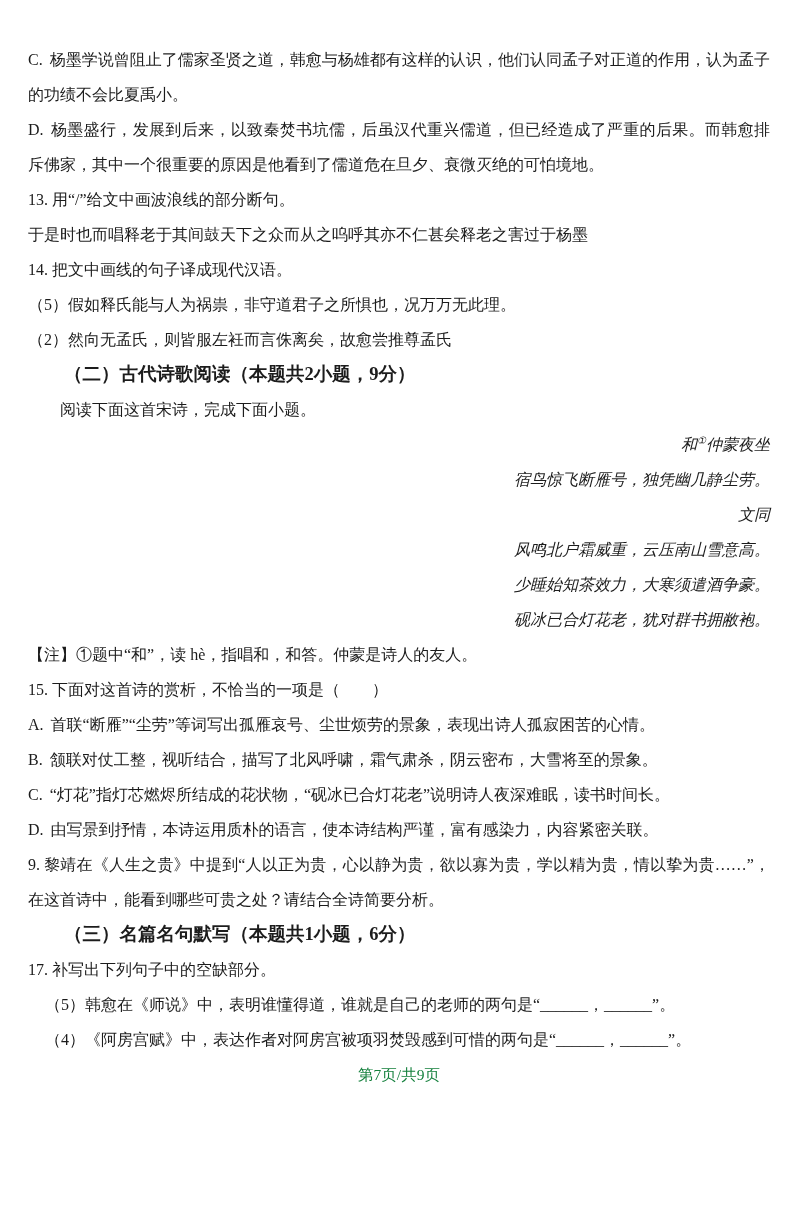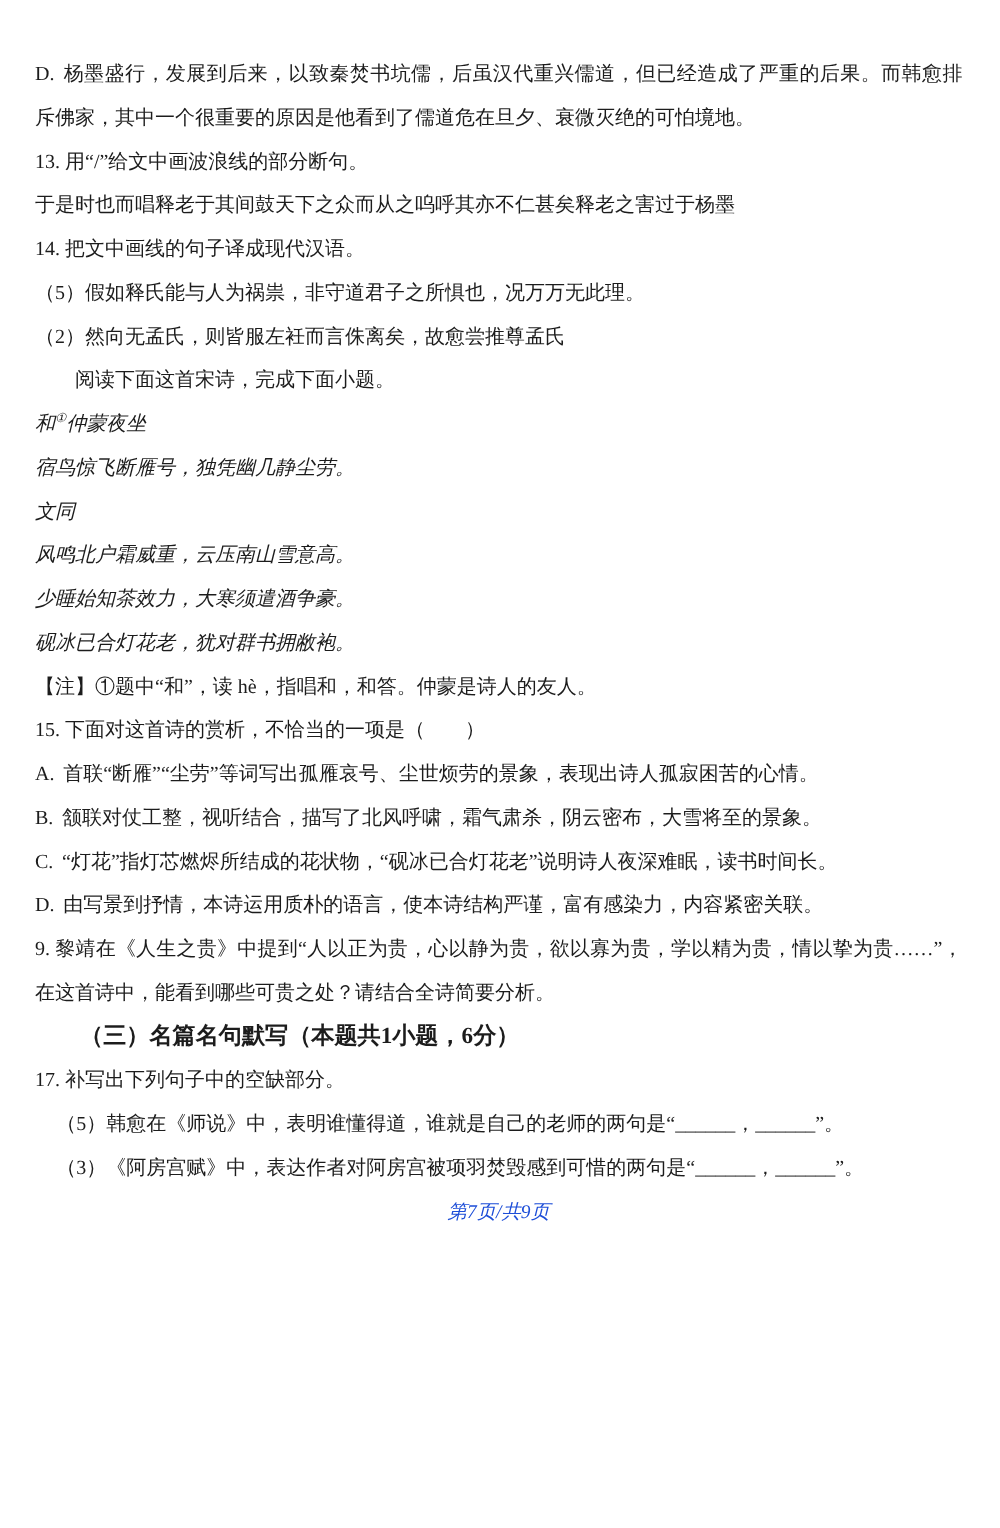--- a/index.html
+++ b/index.html
@@ -19,48 +19,49 @@
   p { margin: 0; text-align: justify; }
   .opt-label { margin-right: 7px; }
   .section-heading {
     font-weight: bold;
     font-size: 18.5px;
     text-indent: 36px;
     text-align: left;
   }
   .intro { text-indent: 32px; }
   .poem-block { text-align: center; font-style: italic; }
-  .poem-block p { text-align: left; }
+  .poem-block p { text-align: right; }
   .poem-title sup { font-size: 10px; line-height: 0; vertical-align: super; }
   .q17-item { text-indent: 17px; }
   .footer {
     text-align: center;
     font-size: 15.5px;
-    color: #1d4ed8;
-    font-style: italic;
+    color: #15803d;
   }
 </style>
 </head>
 <body>
 
 <div class="page">
 
+  <p><span class="opt-label">C.</span><span>杨墨学说曾阻止了儒家圣贤之道，韩愈与杨雄都有这样的认识，他们认同孟子对正道的作用，认为孟子的功绩不会比夏禹小。</span></p>
 
   <p><span class="opt-label">D.</span><span>杨墨盛行，发展到后来，以致秦焚书坑儒，后虽汉代重兴儒道，但已经造成了严重的后果。而韩愈排斥佛家，其中一个很重要的原因是他看到了儒道危在旦夕、衰微灭绝的可怕境地。</span></p>
 
   <p>13. 用“/”给文中画波浪线的部分断句。</p>
 
   <p>于是时也而唱释老于其间鼓天下之众而从之呜呼其亦不仁甚矣释老之害过于杨墨</p>
 
   <p>14. 把文中画线的句子译成现代汉语。</p>
 
   <p>（5）假如释氏能与人为祸祟，非守道君子之所惧也，况万万无此理。</p>
 
   <p>（2）然向无孟氏，则皆服左衽而言侏离矣，故愈尝推尊孟氏</p>
 
+  <p class="section-heading">（二）古代诗歌阅读（本题共2小题，9分）</p>
 
   <p class="intro">阅读下面这首宋诗，完成下面小题。</p>
 
   <div class="poem-block">
     <p class="poem-title"><span>和</span><sup>①</sup><span>仲蒙夜坐</span></p>
     <p>宿鸟惊飞断雁号，独凭幽几静尘劳。</p>
     <p>文同</p>
     <p>风鸣北户霜威重，云压南山雪意高。</p>
     <p>少睡始知茶效力，大寒须遣酒争豪。</p>
     <p>砚冰已合灯花老，犹对群书拥敝袍。</p>
@@ -79,18 +80,18 @@
   <p><span class="opt-label">D.</span><span>由写景到抒情，本诗运用质朴的语言，使本诗结构严谨，富有感染力，内容紧密关联。</span></p>
 
   <p>9. 黎靖在《人生之贵》中提到“人以正为贵，心以静为贵，欲以寡为贵，学以精为贵，情以挚为贵……”，在这首诗中，能看到哪些可贵之处？请结合全诗简要分析。</p>
 
   <p class="section-heading">（三）名篇名句默写（本题共1小题，6分）</p>
 
   <p>17. 补写出下列句子中的空缺部分。</p>
 
   <p class="q17-item">（5）韩愈在《师说》中，表明谁懂得道，谁就是自己的老师的两句是“______，______”。</p>
 
-  <p class="q17-item">（3）《阿房宫赋》中，表达作者对阿房宫被项羽焚毁感到可惜的两句是“______，______”。</p>
+  <p class="q17-item">（4）《阿房宫赋》中，表达作者对阿房宫被项羽焚毁感到可惜的两句是“______，______”。</p>
 
 
   <p class="footer">第7页/共9页</p>
 
 </div>
 
 </body></html>

